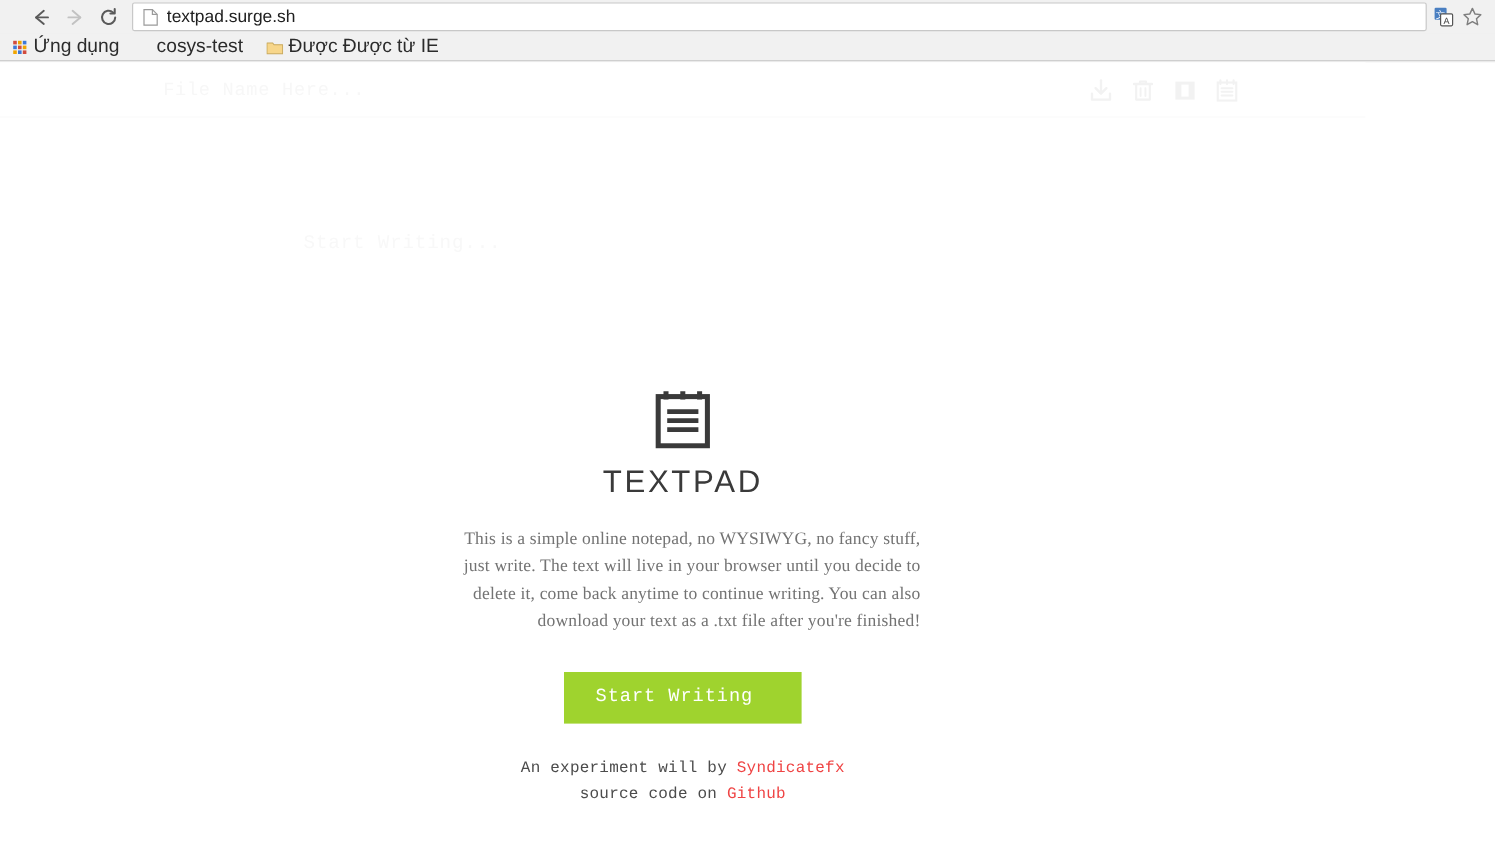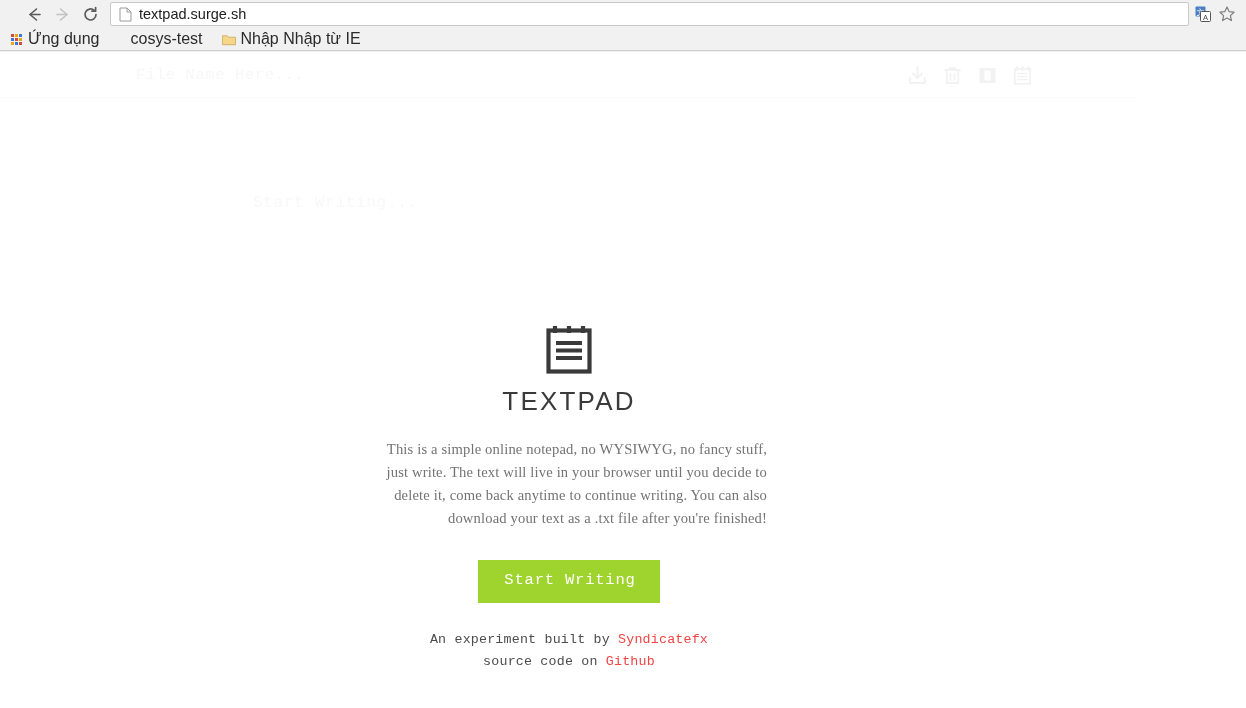--- a/index.html
+++ b/index.html
@@ -220,21 +220,21 @@
     letter-spacing: 0.15px;
   }
   .start-btn {
     margin-top: 30px;
     background: #9fd32e;
     color: #ffffff;
     border: none;
     font-family: "Liberation Mono", monospace;
     font-size: 15.5px;
     letter-spacing: 0.8px;
-    padding: 13px 24px 14px 26px;
+    padding: 13px 40px 14px 26px;
     line-height: 1;
     cursor: pointer;
     border-radius: 0;
   }
   .footer {
     margin-top: 26px;
     text-align: center;
     font-family: "Liberation Mono", monospace;
     font-size: 13.3px;
     line-height: 22px;
@@ -325,21 +325,21 @@
     <div class="bm">
       <span>cosys-test</span>
     </div>
 
     <div class="bm" style="margin-left:10px">
       <span class="bm-ic">
         <svg width="15" height="13" viewBox="0 0 15 13">
           <path d="M0.5 2.5 h5 l1.3 1.6 h7.7 v8 h-14 Z" fill="#f7d68a" stroke="#c9a95c" stroke-width="0.9" stroke-linejoin="round"></path>
         </svg>
       </span>
-      <span>Nhập Nhập từ IE</span>
+      <span>Được Được từ IE</span>
     </div>
   </div>
 </div>
 
 <div class="page">
 
   <div class="app-header">
     <input class="filename-input" type="text" value="" placeholder="File Name Here..." style="">
 
     <div class="tools">
@@ -389,20 +389,20 @@
     </svg>
 
     <div class="intro-title">TEXTPAD</div>
 
     <div class="intro-body">This is a simple online notepad, no WYSIWYG, no fancy stuff, just write. The text will live in your browser until you decide to delete it, come back anytime to continue writing. You can also download your text as a .txt file after you're finished!</div>
 
     <button class="start-btn">Start Writing</button>
 
     <div class="footer">
       <div>
-        <span>An experiment built by </span><a href="#">Syndicatefx</a>
+        <span>An experiment will by </span><a href="#">Syndicatefx</a>
       </div>
       <div>
         <span>source code on </span><a href="#">Github</a>
       </div>
     </div>
   </div>
 </div>
 
 </body></html>

